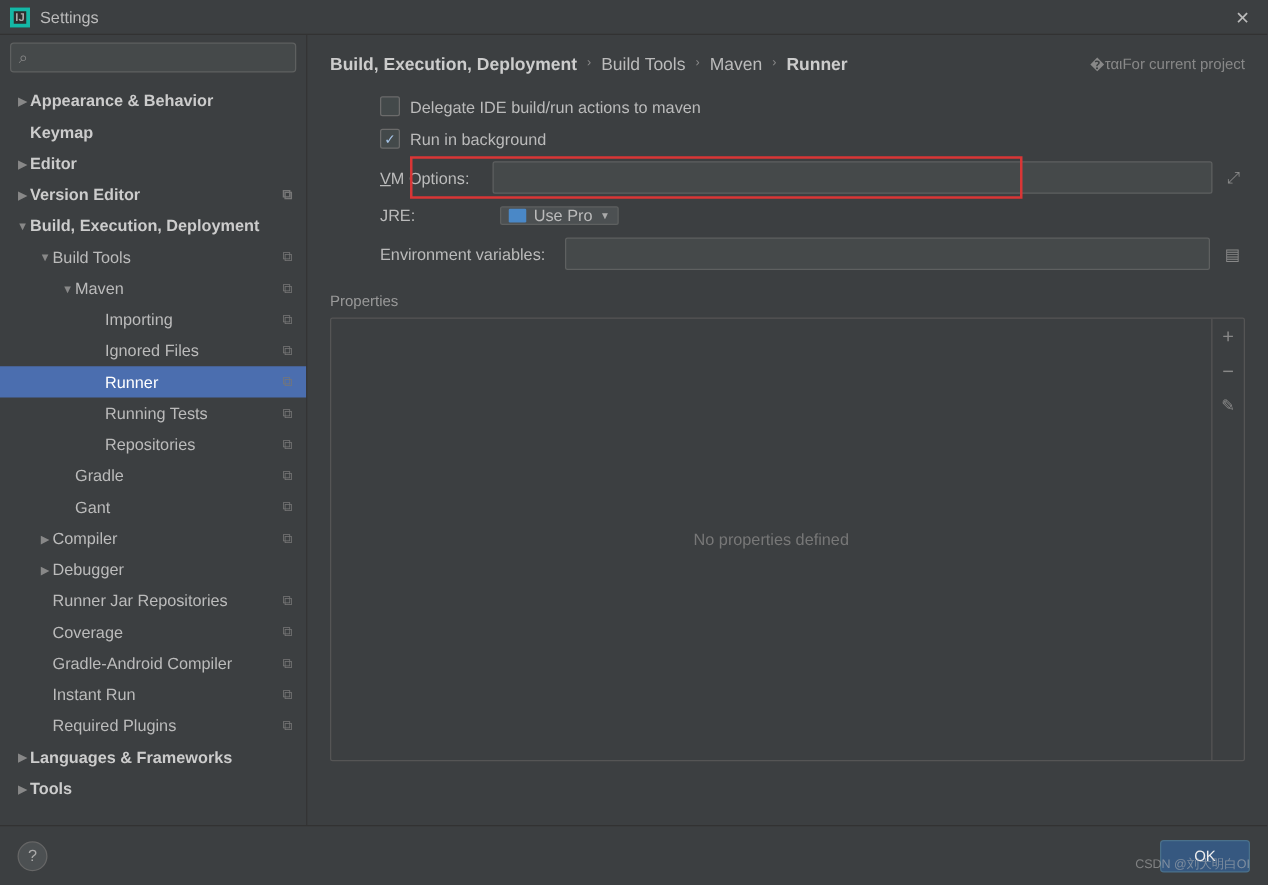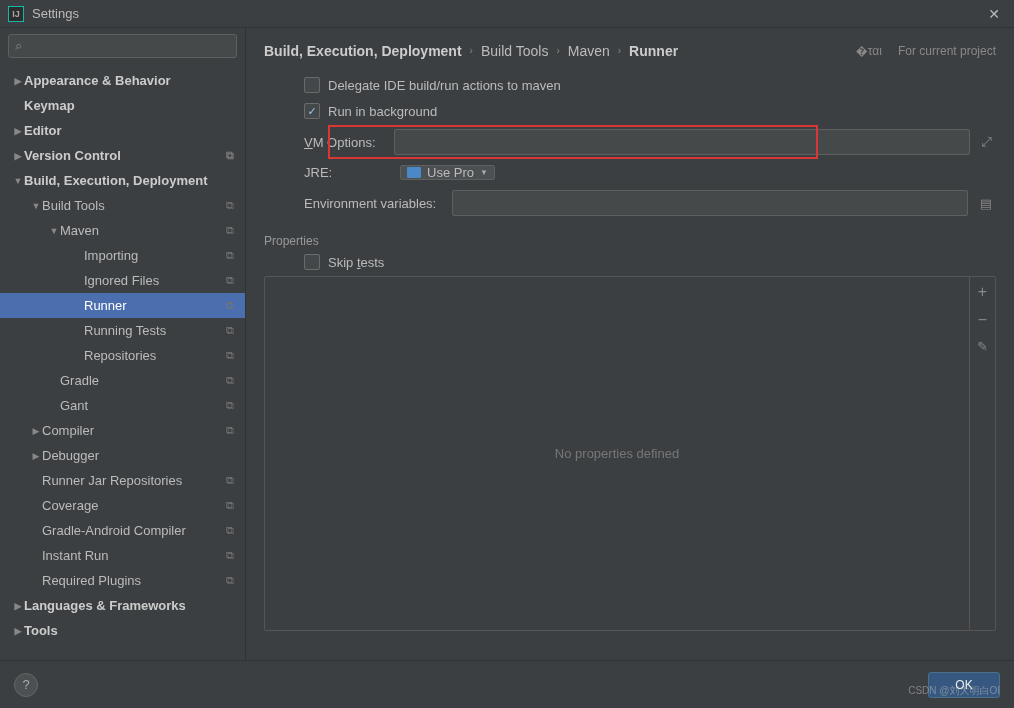--- a/index.html
+++ b/index.html
@@ -17,21 +17,21 @@
   height: 28px;
   display: flex;
   align-items: center;
   padding: 0 8px;
   background: #3c3f41;
   border-bottom: 1px solid #323232;
 }
 .titlebar .logo {
   width: 16px; height: 16px;
   background: #2d2d2d;
-  border: 1px solid #14b8a6;
+  border: 3px solid #14b8a6;
   display: flex; align-items: center; justify-content: center;
   font-size: 9px; font-weight: bold; color: #aaa;
   margin-right: 8px;
 }
 .titlebar .title { flex: 1; color: #bbbbbb; }
 .titlebar .close { color: #bbbbbb; font-size: 14px; cursor: pointer; padding: 0 6px; }
 .main { display: flex; height: 632px; }
 .sidebar {
   width: 246px;
   background: #3c3f41;
@@ -103,21 +103,21 @@
   margin-bottom: 18px;
 }
 .breadcrumb .crumb.bold { font-weight: bold; color: #cccccc; }
 .breadcrumb .sep { color: #888; font-size: 10px; }
 .breadcrumb .proj-hint {
   margin-left: auto;
   color: #888;
   font-size: 12px;
   display: flex;
   align-items: center;
-  gap: 16px;
+  gap: 0;
 }
 .form-row {
   display: flex;
   align-items: center;
   margin-bottom: 10px;
   gap: 8px;
   padding-left: 40px;
 }
 .checkbox {
   width: 16px; height: 16px;
@@ -265,21 +265,21 @@
         <div class="tree-item pad-0 bold">
           <span class="arrow"></span>
           <span class="label">Keymap</span>
         </div>
         <div class="tree-item pad-0 bold">
           <span class="arrow">▶</span>
           <span class="label">Editor</span>
         </div>
         <div class="tree-item pad-0 bold">
           <span class="arrow">▶</span>
-          <span class="label">Version Control</span>
+          <span class="label">Version Editor</span>
           <span class="badge">⧉</span>
         </div>
         <div class="tree-item pad-0 bold">
           <span class="arrow">▼</span>
           <span class="label">Build, Execution, Deployment</span>
         </div>
         <div class="tree-item pad-1">
           <span class="arrow">▼</span>
           <span class="label">Build Tools</span>
           <span class="badge">⧉</span>
@@ -411,24 +411,20 @@
     </div>
 
     <div class="form-row">
       <span style="min-width:140px">Environment variables:</span>
       <input class="text-input" value="" style="">
       <span class="env-icon">▤</span>
     </div>
 
     <div class="properties-section">
       <div class="section-title">Properties</div>
-      <div class="form-row" style="margin-bottom:6px">
-        <div class="checkbox"></div>
-        <span><span>Skip </span><span class="mn">t</span><span>ests</span></span>
-      </div>
       <div class="properties-box">
         <div class="properties-empty">No properties defined</div>
         <div class="properties-tools">
           <span style="font-size:16px">+</span>
           <span style="font-size:16px">−</span>
           <span>✎</span>
         </div>
       </div>
     </div>
   </div>

